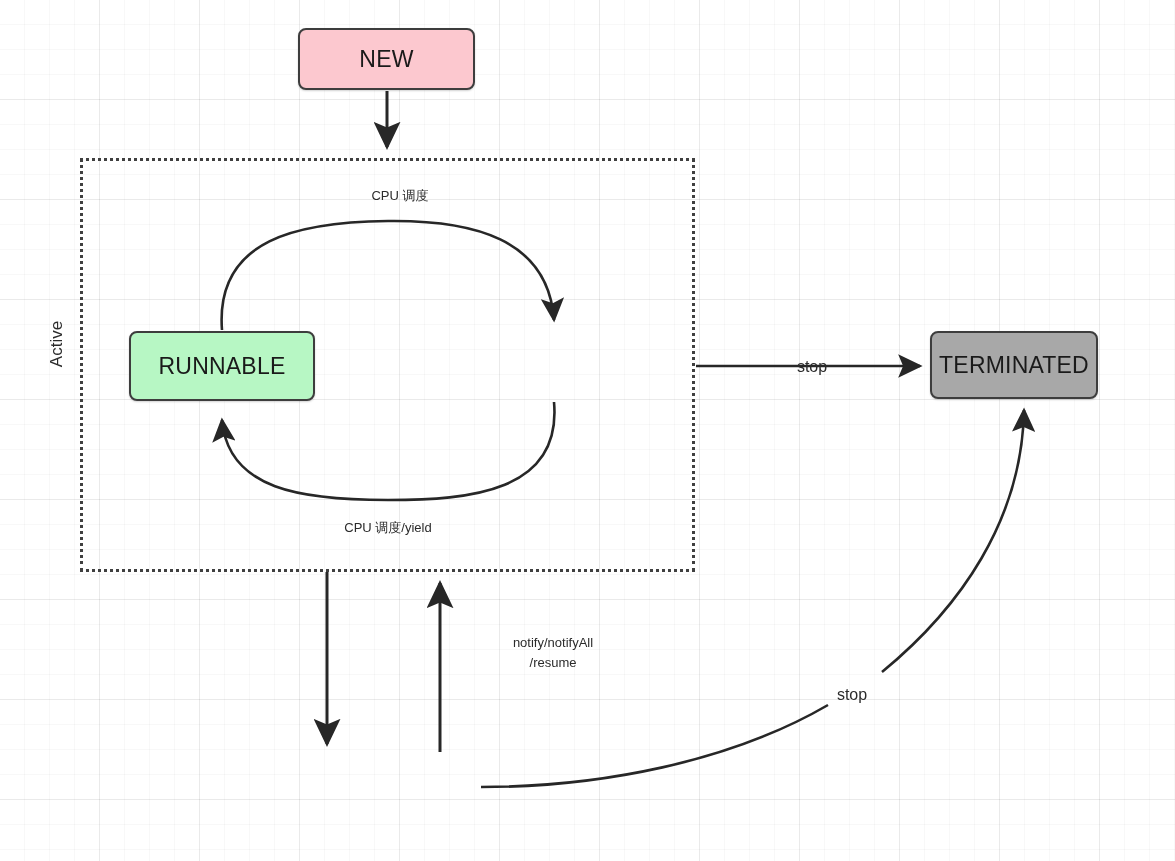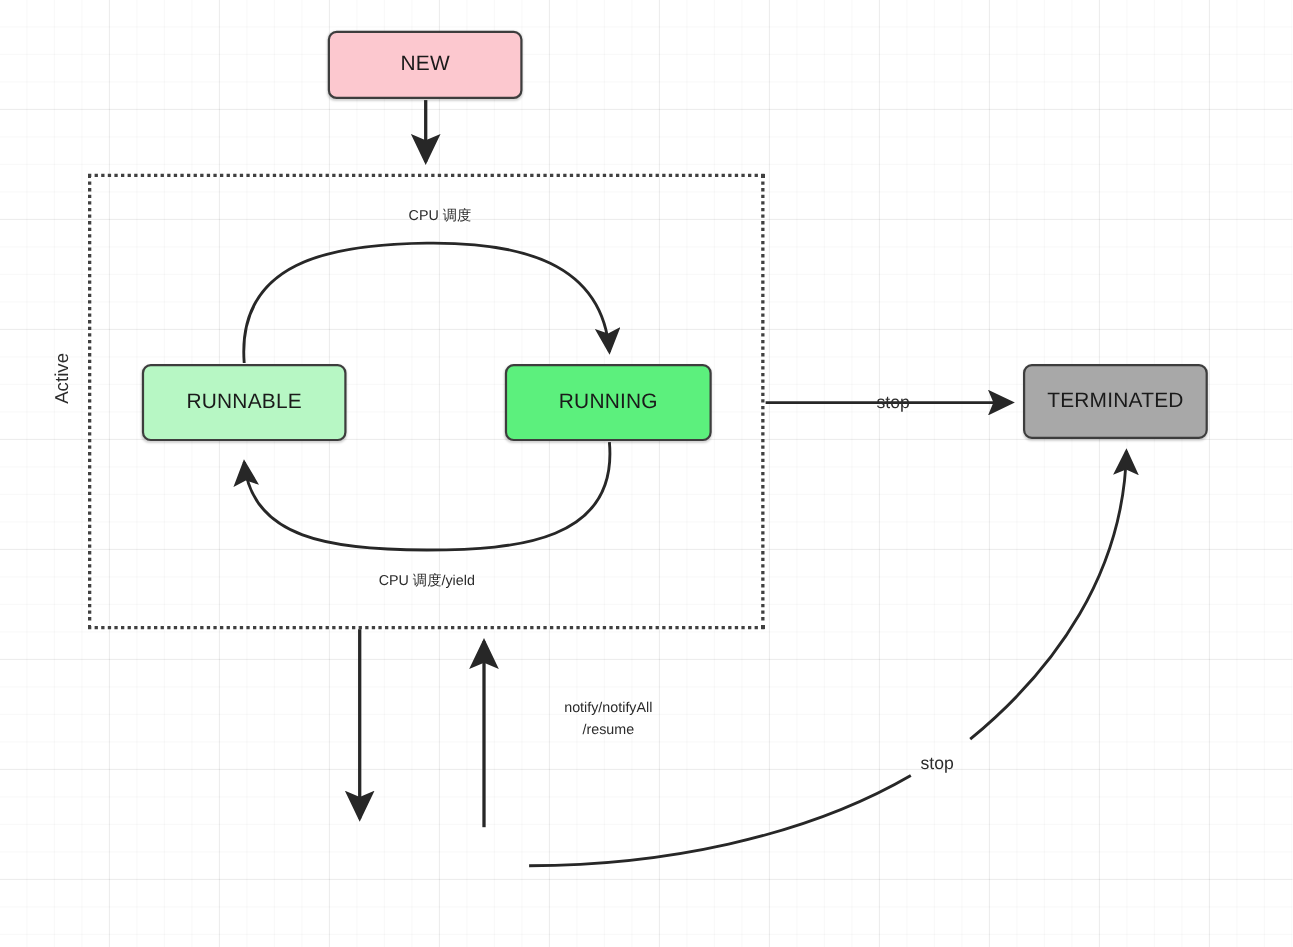--- a/index.html
+++ b/index.html
@@ -40,21 +40,21 @@
     pointer-events: none;
   }
   .node {
     position: absolute;
     box-sizing: border-box;
     border: 2.5px solid #3d3d3d;
     border-radius: 8px;
     display: flex;
     align-items: center;
     justify-content: center;
-    font-size: 19px;
+    font-size: 23px;
     letter-spacing: 0.2px;
     color: #1a1a1a;
     box-shadow: 0 1px 2px rgba(0,0,0,0.18);
     z-index: 3;
   }
   .node-new      { left: 298px; top: 28px;  width: 177px; height: 62px;  background: #fcc8cf; }
   .node-runnable { left: 129px; top: 331px; width: 186px; height: 70px;  background: #b7f7c4; justify-content: center; }
   .node-running  { left: 459px; top: 331px; width: 188px; height: 70px;  background: #5cf07d; }
   .node-terminated { left: 930px; top: 331px; width: 168px; height: 68px; background: #a8a8a8; }
   .node-blocked  { left: 293px; top: 753px; width: 187px; height: 68px;  background: #f72eab; }
@@ -147,23 +147,20 @@
   <div class="active-label">Active</div>
 
   <div class="node node-new">
     <span>NEW</span>
   </div>
 
   <div class="node node-runnable">
     <span>RUNNABLE</span>
   </div>
 
-  <div class="node node-running">
-    <span>RUNNING</span>
-  </div>
 
   <div class="node node-terminated">
     <span>TERMINATED</span>
   </div>
 
 
   <div class="edge-label lbl-cpu-sched">CPU 调度</div>
 
   <div class="edge-label lbl-cpu-yield">CPU 调度/yield</div>
 

